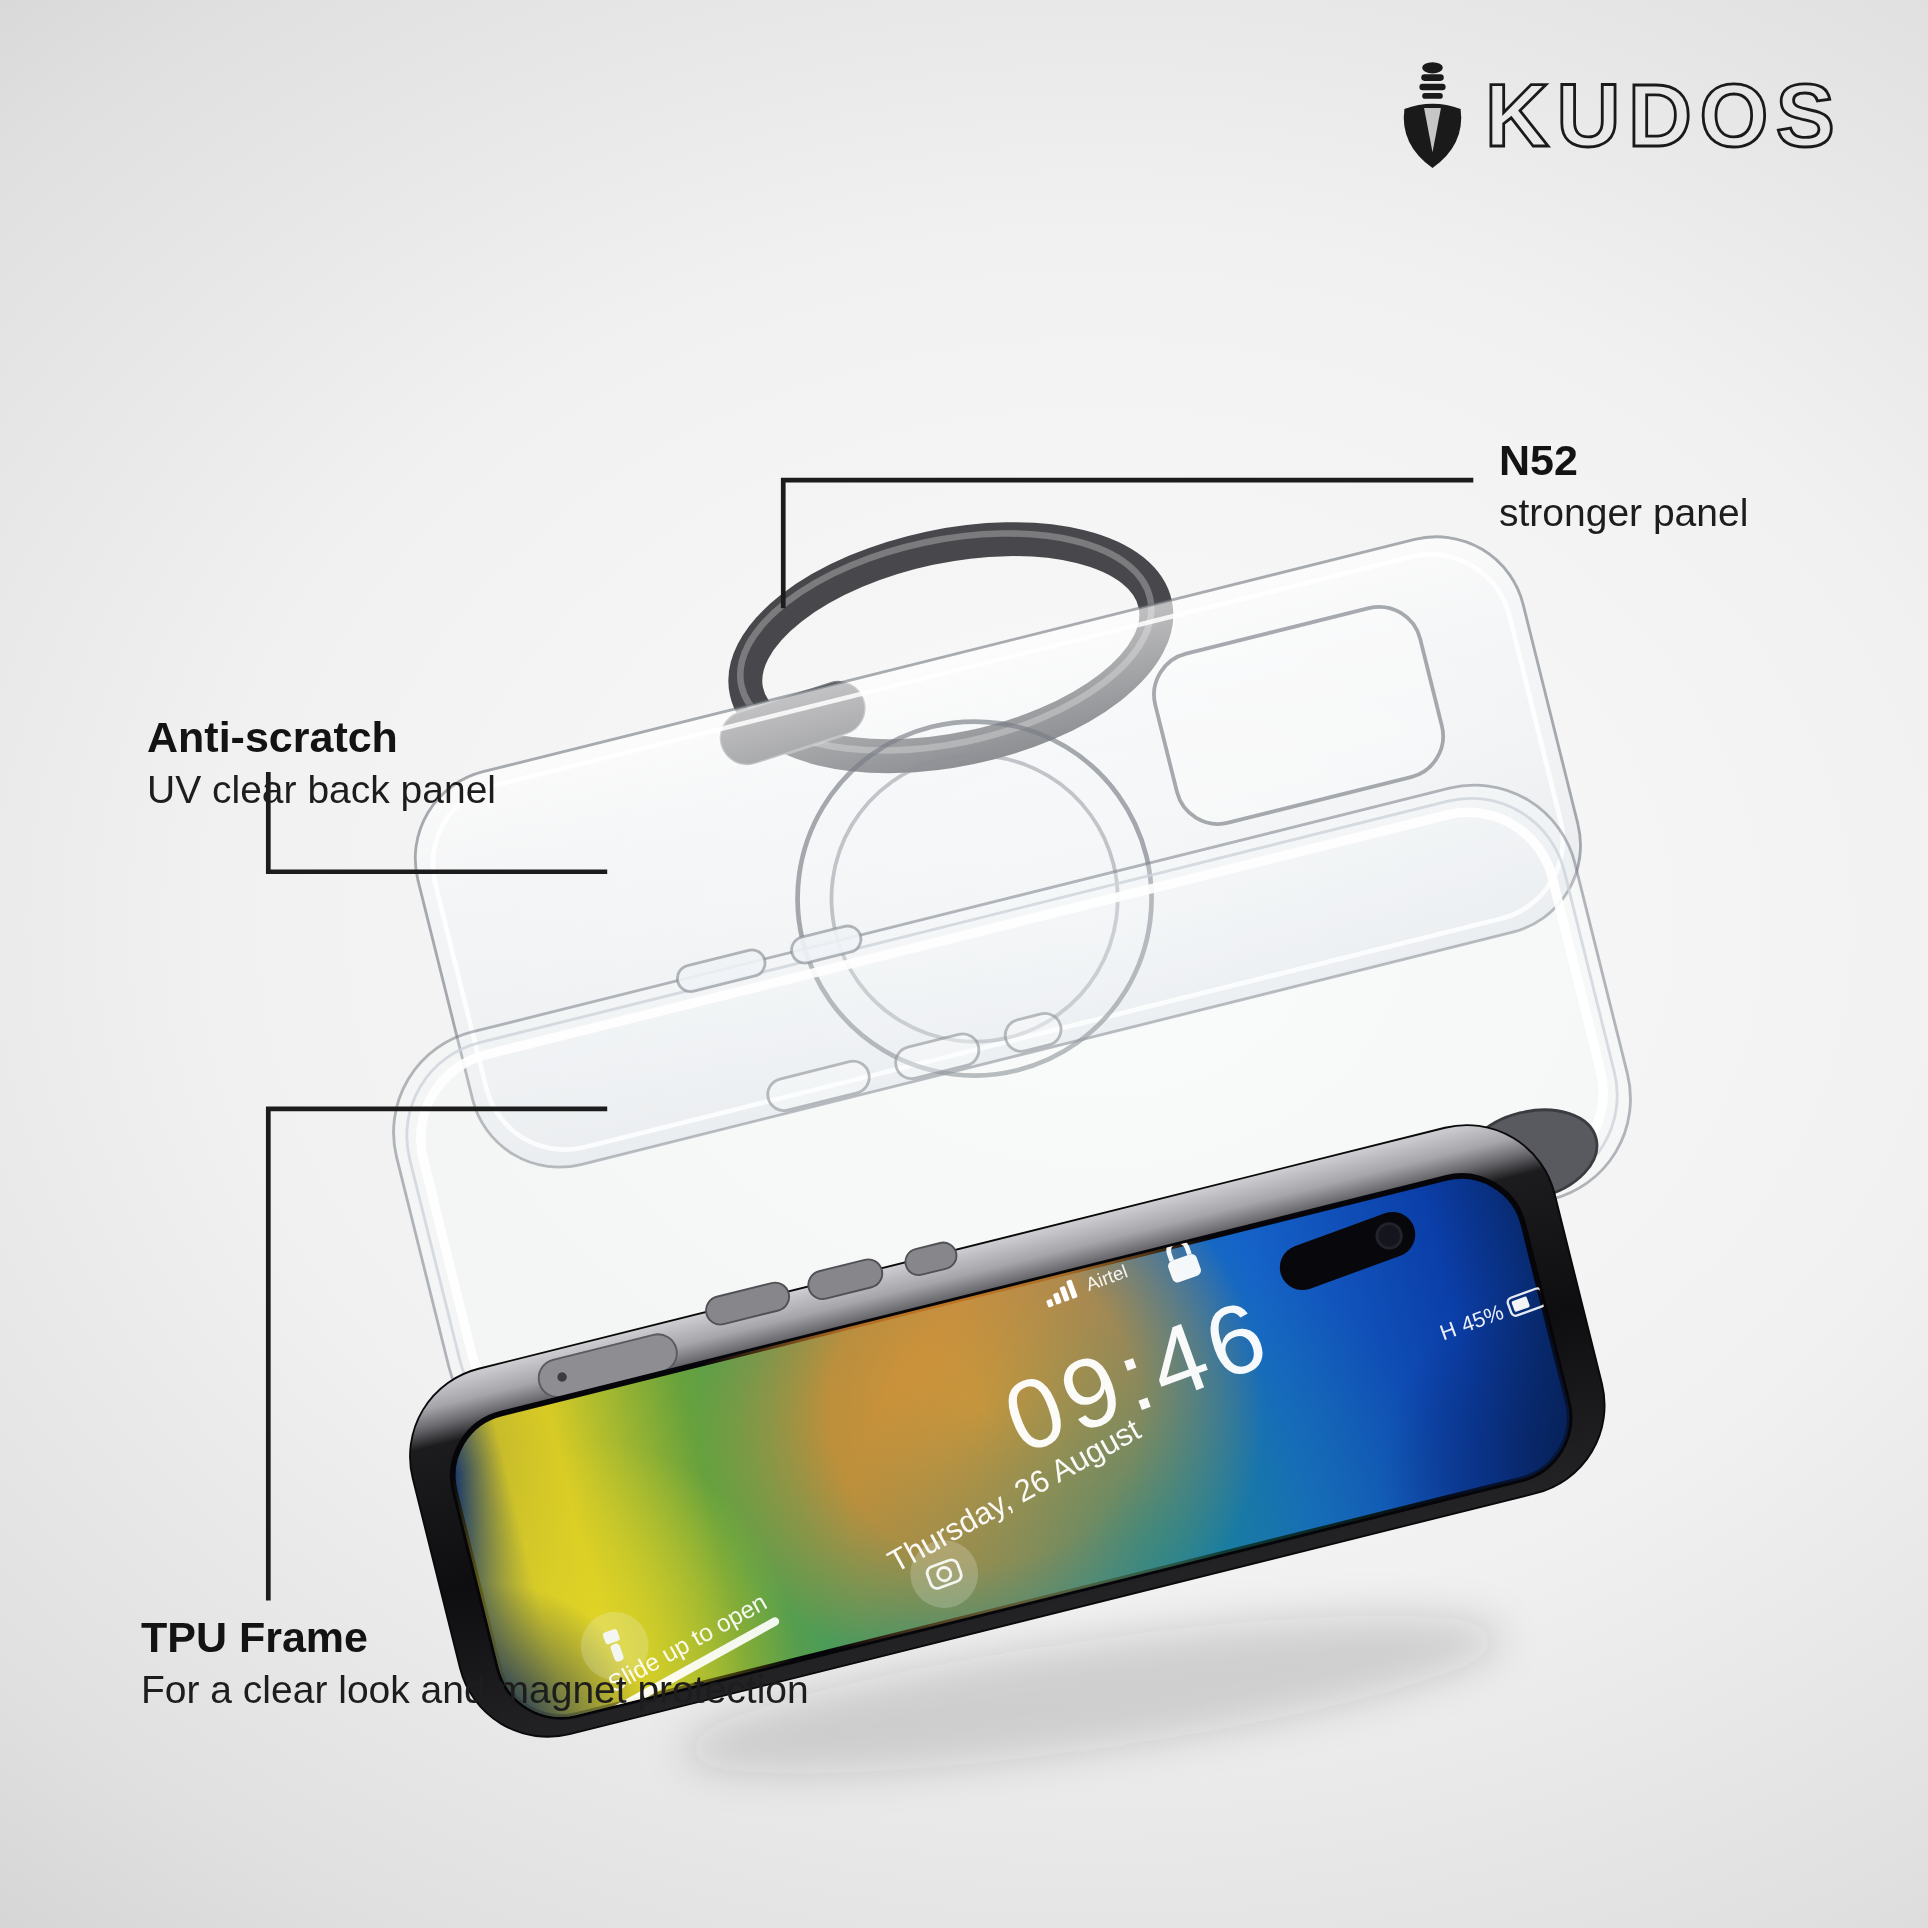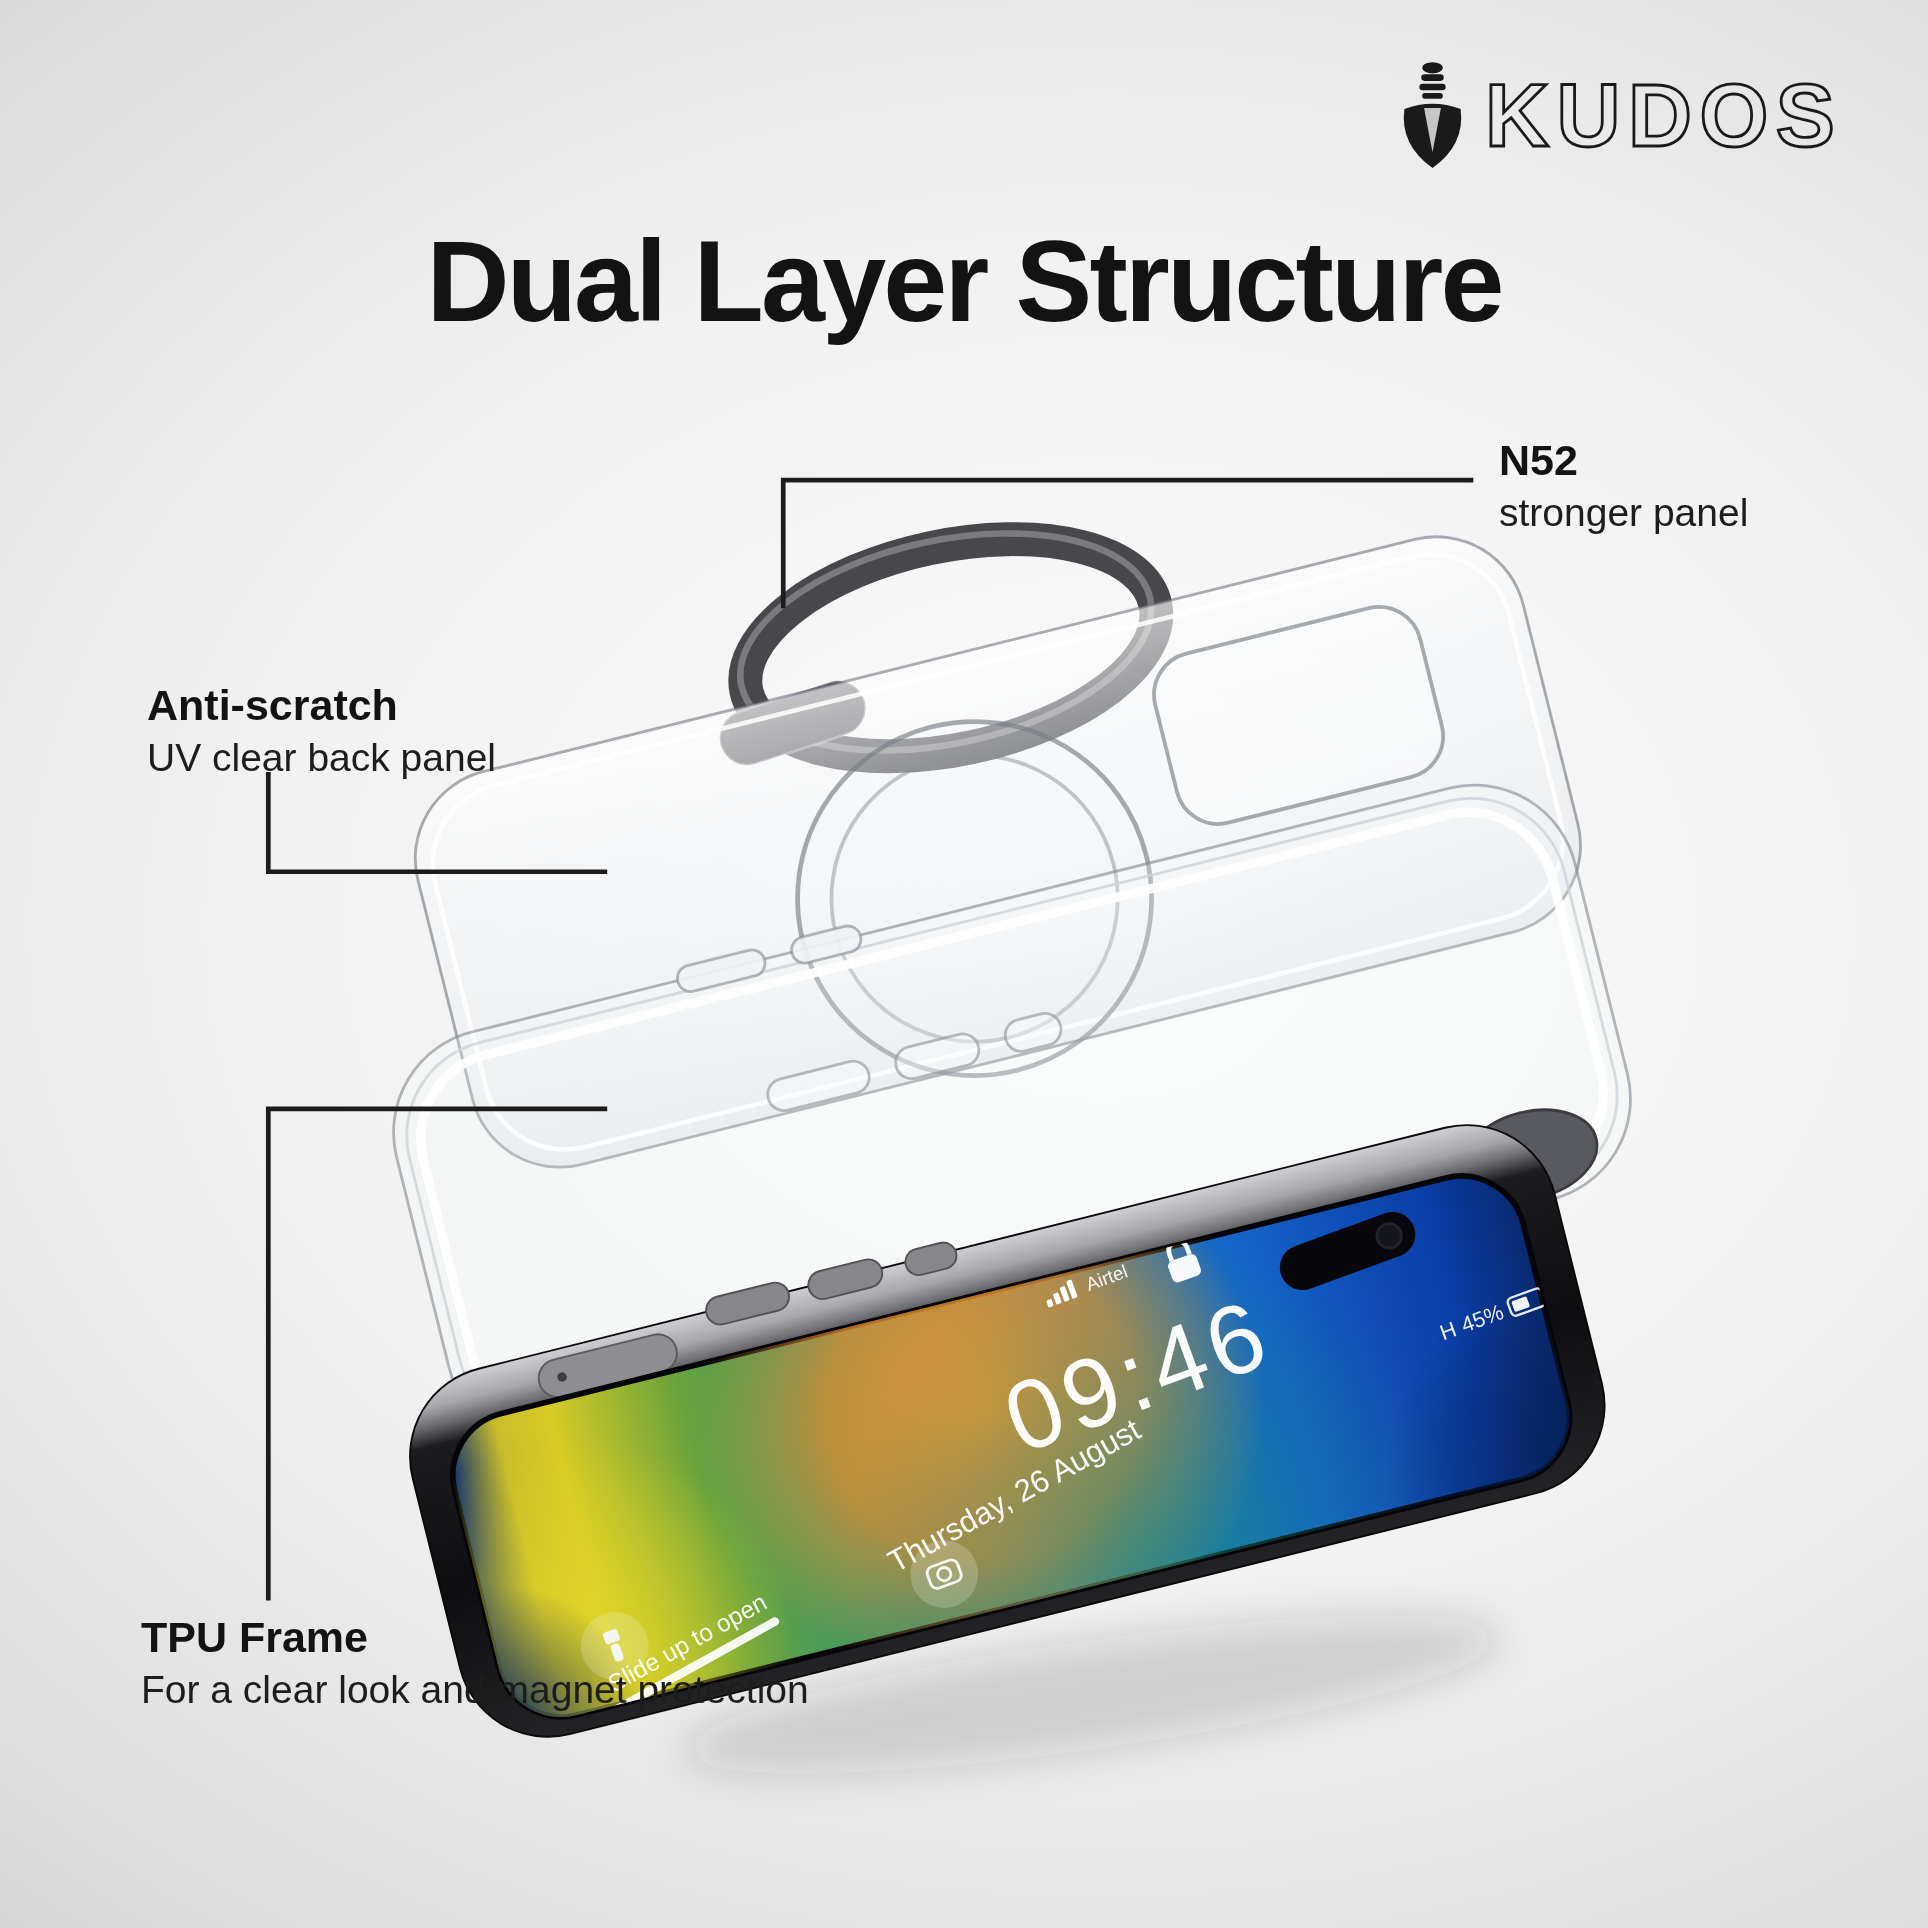--- a/index.html
+++ b/index.html
@@ -11,21 +11,21 @@
   .logo{position:absolute;top:60px;right:85px;display:flex;align-items:center;gap:15px;text-align:center;}
   .logo svg{display:block;}
   .page-title{
     position:absolute;top:215px;left:0;width:100%;text-align:center;
     font-size:115px;font-weight:700;letter-spacing:-2.8px;color:#131313;
   }
   .callout{position:absolute;line-height:1.16;margin-top:12px;}
   .callout .head{font-size:43px;font-weight:700;color:#131313;}
   .callout .sub{font-size:39px;font-weight:400;color:#1d1d1d;margin-top:3.8px;}
   .callout-magnet{left:1499px;top:424px;}
-  .callout-panel{left:147px;top:669px;}
+  .callout-panel{left:147px;top:701px;}
   .callout-tpu{left:141px;top:1601px;}
   .scene{position:absolute;inset:0;}
 </style>
 </head>
 <body>
 
 <div class="canvas">
 
   <svg class="scene" width="1928" height="1928" viewBox="0 0 2048 2048">
     <defs>
@@ -189,21 +189,20 @@
       <rect x="26" y="25" width="28" height="7" rx="3.5" fill="#1a1a1a"></rect>
       <rect x="29" y="35" width="22" height="6" rx="3" fill="#1a1a1a"></rect>
       <path d="M10,52 Q40,41 70,52 Q75,90 40,115 Q5,90 10,52 Z" fill="#1a1a1a"></path>
       <path d="M31,51 L49,51 L40,98 Z" fill="#c6c6c6"></path>
     </svg>
     <svg width="358" height="104" viewBox="0 0 380 110">
       <text x="0" y="86" font-family="Liberation Sans, sans-serif" font-size="94" font-weight="700" letter-spacing="8" fill="none" stroke="#1a1a1a" stroke-width="3">KUDOS</text>
     </svg>
   </div>
 
-  <div class="page-title">Dual Layer Structure</div>
 
   <div class="callout callout-magnet">
     <div class="head">N52</div>
     <div class="sub">stronger panel</div>
   </div>
 
   <div class="callout callout-panel">
     <div class="head">Anti-scratch</div>
     <div class="sub">UV clear back panel</div>
   </div>

